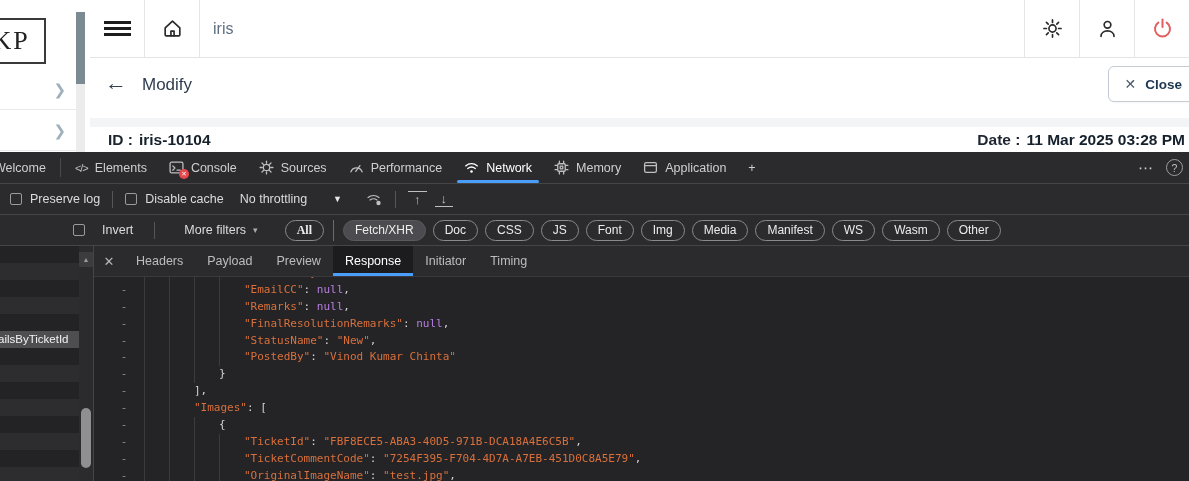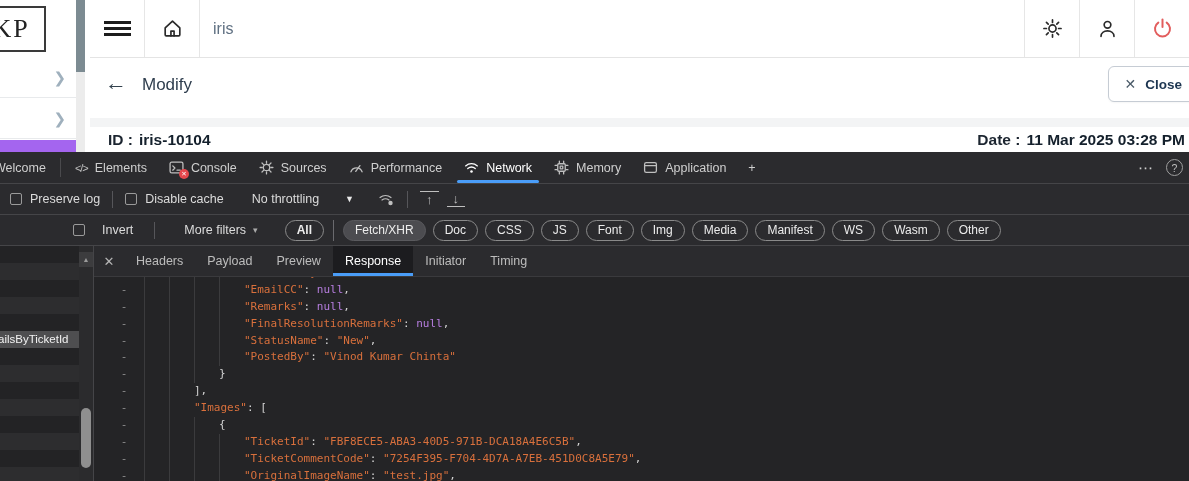--- a/index.html
+++ b/index.html
@@ -1,21 +1,21 @@
 <!DOCTYPE html>
 <html><head>
 <meta charset="utf-8">
 <style>
   * { margin:0; padding:0; box-sizing:border-box; }
   html,body { width:1189px; height:481px; overflow:hidden; background:#fff;
     font-family:"Liberation Sans", sans-serif; }
   .app { position:relative; width:1189px; height:481px; }
 
   
-  .left-col { position:absolute; left:0; top:0; width:90px; height:152px; background:#fff; }
+  .left-col { position:absolute; left:0; top:12px; width:90px; height:152px; background:#fff; }
   .logo-box { position:absolute; left:-24px; top:6px; width:70px; height:46px;
     border:2px solid #3a3a3a; background:#fff; display:flex; align-items:center; justify-content:center;
     font-family:"Liberation Serif", serif; font-size:26px; color:#222; letter-spacing:2px; }
   .side-rows { position:absolute; left:0; top:57px; width:76px; }
   .side-row { height:41px; background:#fff; border-bottom:1px solid #e8eaec; position:relative; }
   .side-chevron { position:absolute; right:10px; top:12px; color:#9fb0bd; font-size:15px; }
   .purple-bar { position:absolute; left:0; top:140px; width:76px; height:12px; background:#a465ef; }
   .side-scroll-track { position:absolute; left:76px; top:0; width:9px; height:152px; background:#ececec; }
   .side-scroll-thumb { position:absolute; left:76px; top:0; width:9px; height:72px; background:#7c8b92; }
 
@@ -78,37 +78,37 @@
   .dt-help { width:17px; height:17px; border:1.2px solid #9f9f9f; border-radius:50%;
     display:flex; align-items:center; justify-content:center; font-size:10.5px; color:#bfbfbf;
     margin-right:6px; cursor:pointer; }
 
   .dt-toolbar { height:31px; display:flex; align-items:center; gap:8px; padding-left:10px;
     border-bottom:1px solid #454548; }
   .cb { width:12px; height:12px; border:1px solid #9a9a9a; border-radius:2px; background:transparent;
     flex:none; cursor:pointer; }
   .tool-lbl { color:#dcdcdc; cursor:default; }
   .tool-sep { width:1px; height:17px; background:#56565a; margin:0 4px; }
-  .throttle { margin-left:20px; color:#dcdcdc; cursor:pointer; }
+  .throttle { margin-left:8px; color:#dcdcdc; cursor:pointer; }
   .tri-down-solid { margin-left:18px; font-size:9px; color:#e8e8e8; cursor:pointer; }
   .wifi-gear { margin-left:16px; display:flex; cursor:pointer; }
   .wifi-gear svg { width:17px; height:15px; fill:none; stroke:#bfbfbf; stroke-width:1.2;
     stroke-linecap:round; }
   .wifi-gear .f { fill:#bfbfbf; stroke:none; }
   .har { font-size:13px; color:#bfbfbf; padding:0 6px; cursor:pointer; }
   .har.imp { border-top:1.5px solid #bfbfbf; }
   .har.exp { border-bottom:1.5px solid #bfbfbf; }
 
   .dt-filter { height:31px; display:flex; align-items:center; gap:17px; padding-left:73px;
     border-bottom:1px solid #454548; }
   .more-filters { display:flex; align-items:center; gap:7px; margin-left:8px; color:#dcdcdc; cursor:pointer; }
   .tri-down { font-size:9px; color:#aaa; }
   .pill { height:21px; padding:0 11px; border:1px solid #8a8a8a; border-radius:11px;
     display:flex; align-items:center; font-size:12px; color:#ececec; white-space:nowrap; cursor:pointer; }
-  .pill.all { font-weight:600; margin-left:10px; }
+  .pill.all { font-weight:600; margin-left:10px;font-family:Liberation Serif, serif; }
   .pill.sel { background:#4c4c50; border-color:#5a5a5e; }
   .pill-sep { width:1px; height:21px; background:#6a6a6e; margin:0 2px; }
 
   .dt-main { display:flex; height:235px; }
 
   
   .req-list { width:94px; position:relative; background:#ef4444; border-right:1px solid #454548;
     overflow:hidden; flex:none; }
   .req-row { height:17px; }
   .req-row.even { background:#232325; }

